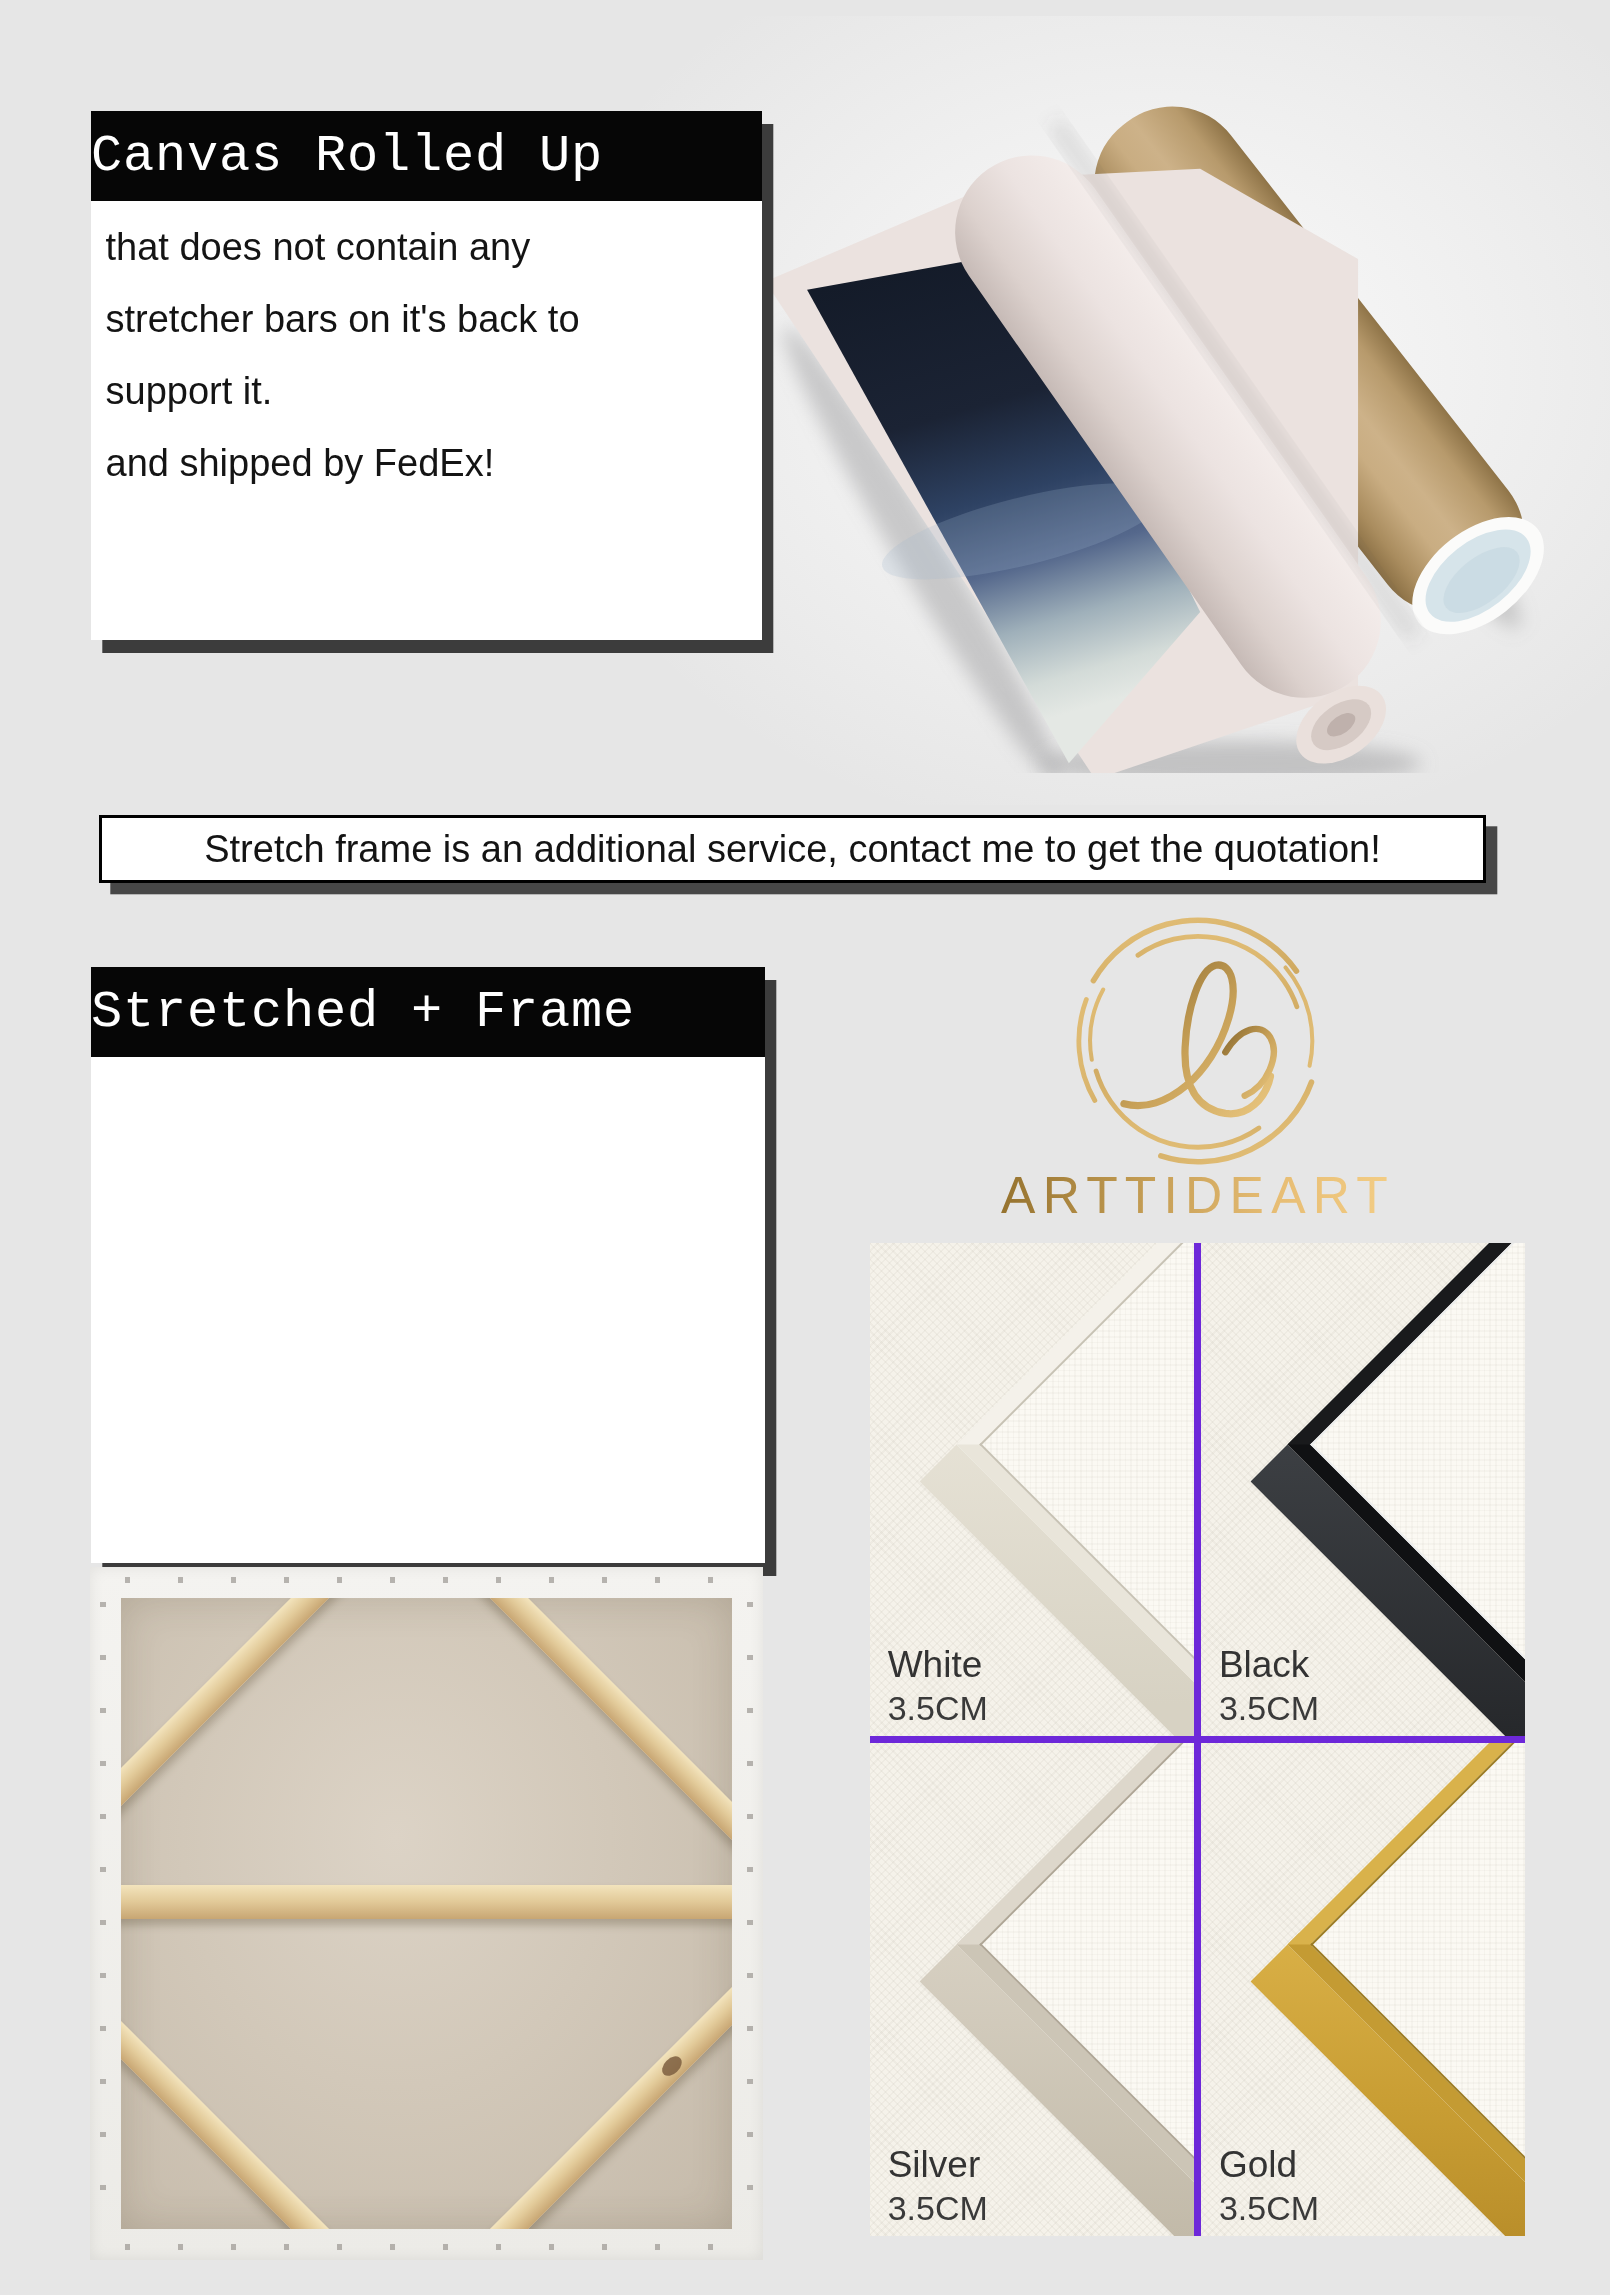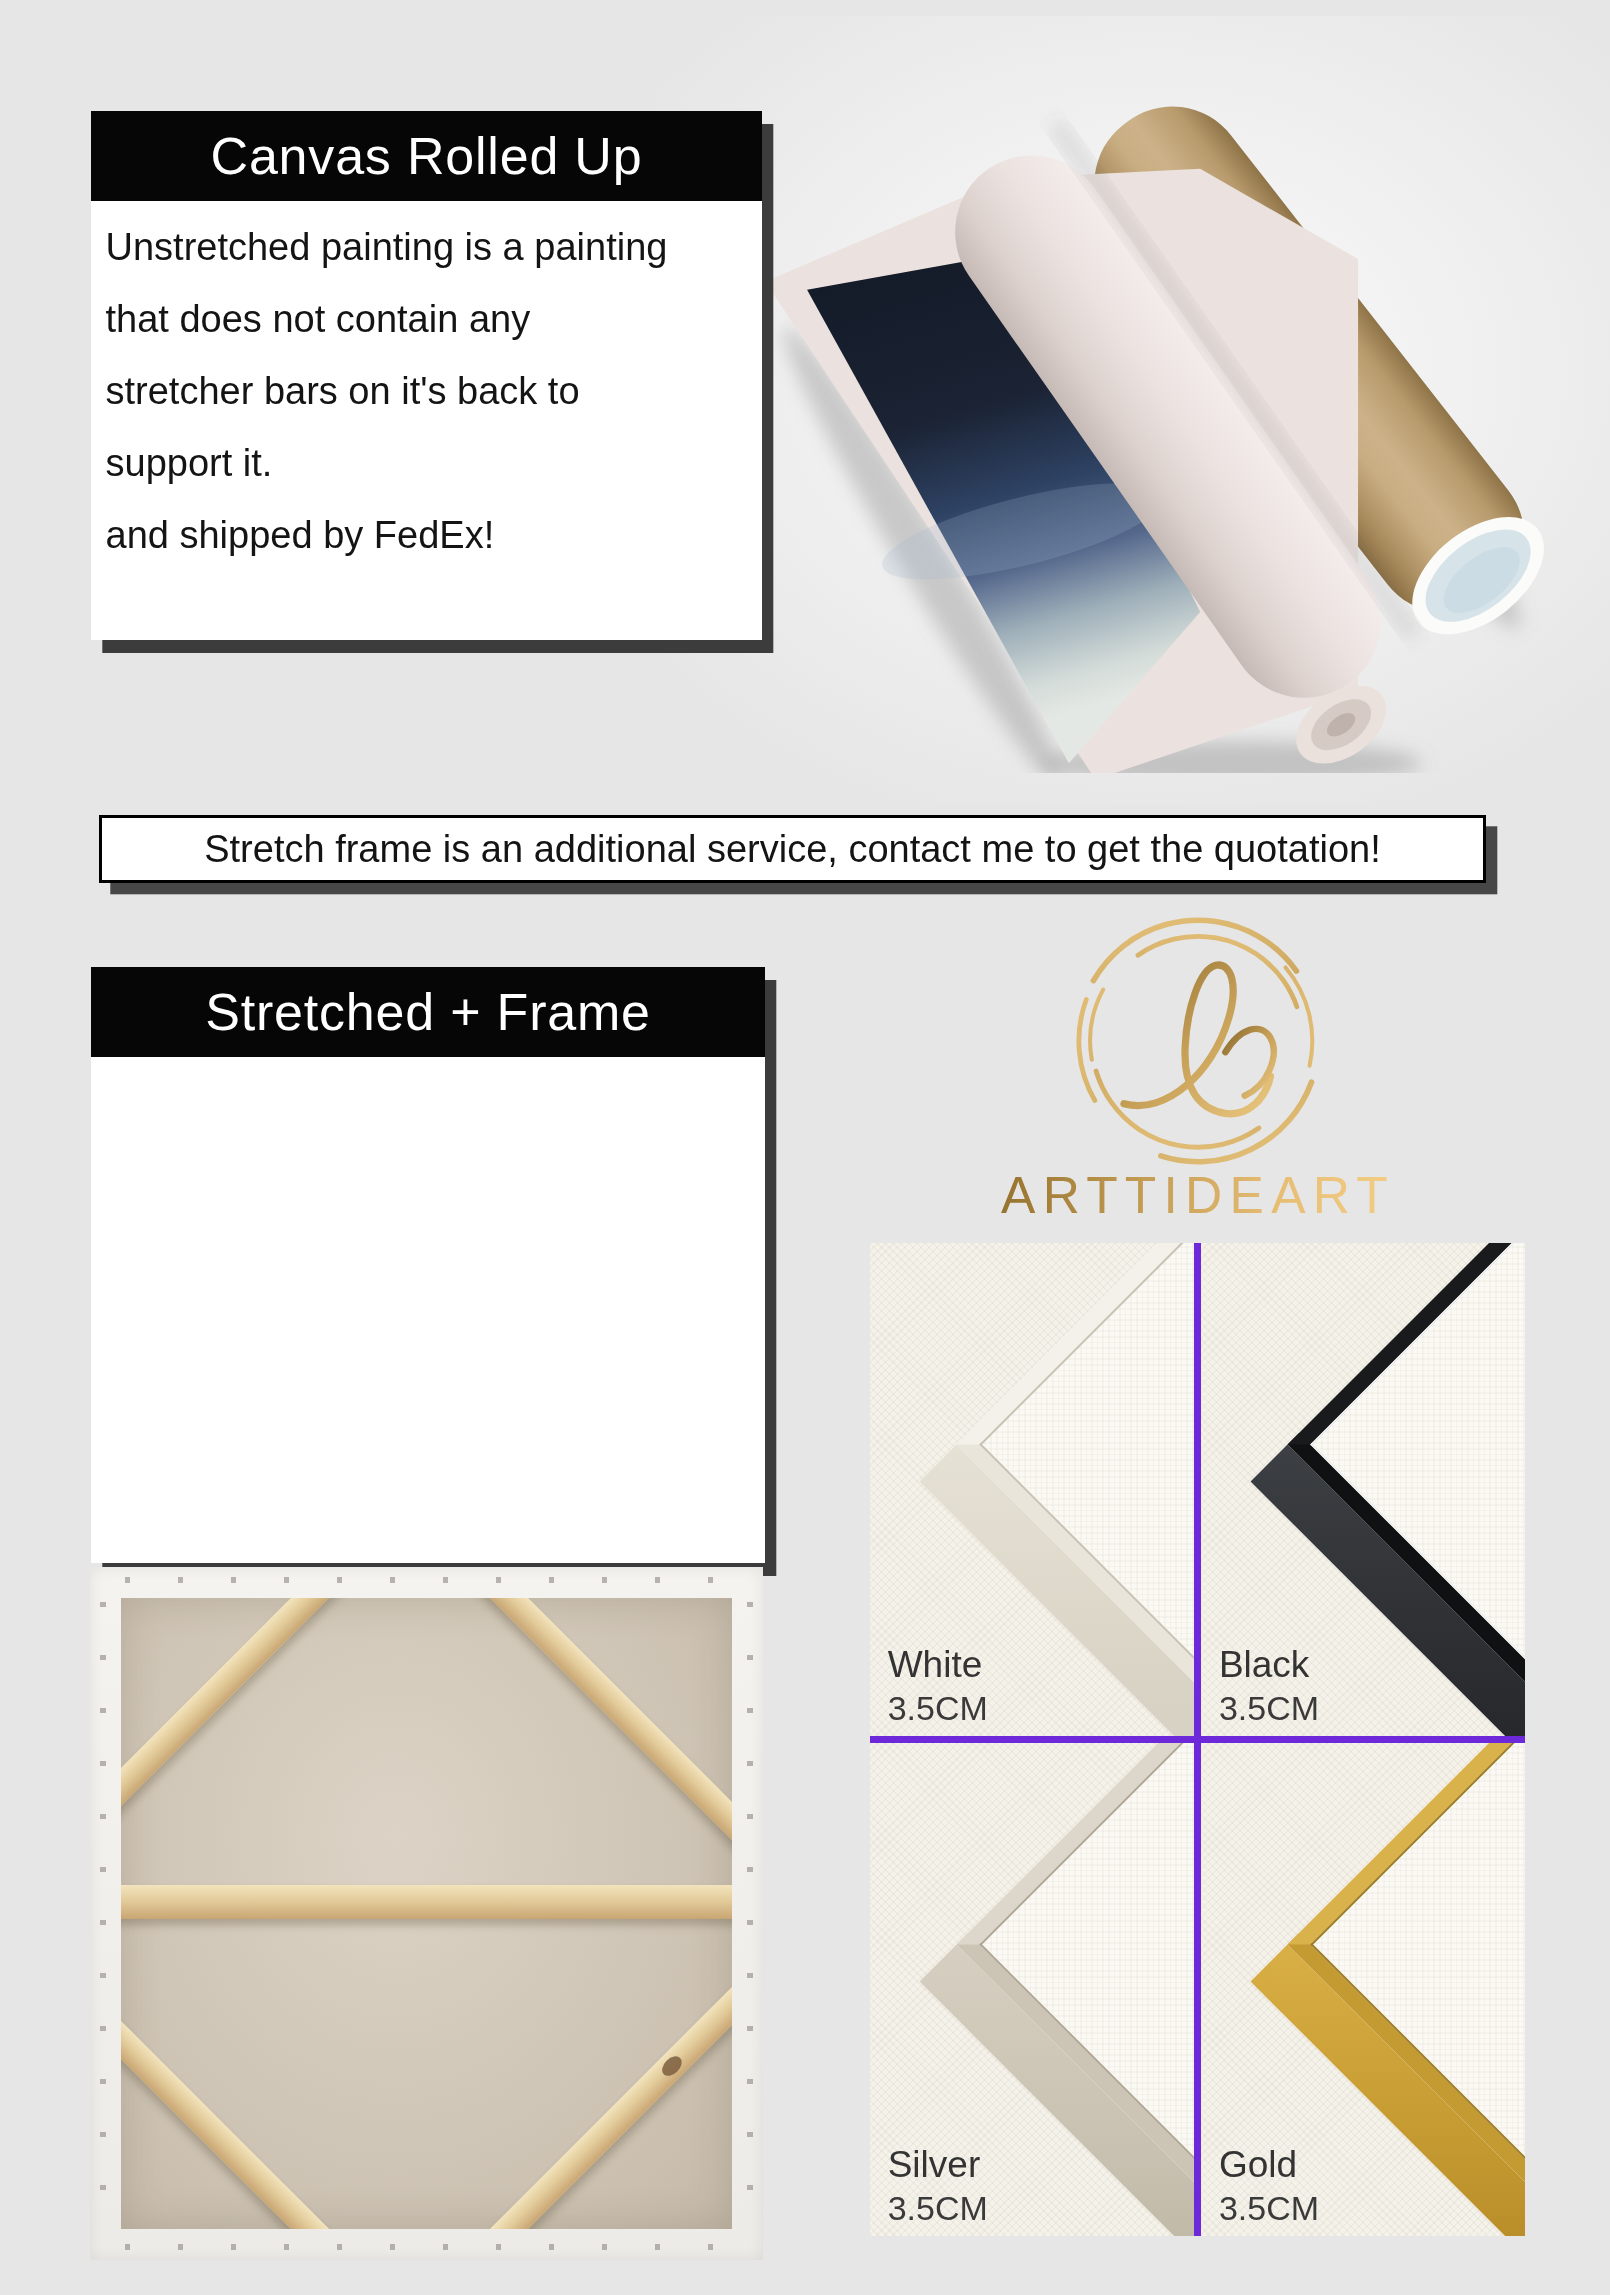--- a/index.html
+++ b/index.html
@@ -6,22 +6,22 @@
   .page{
     position:relative;width:1611px;height:2295px;background:#e6e6e6;
     overflow:hidden;font-family:"Liberation Sans",sans-serif;color:#141414;
   }
   
   .infobox{position:absolute;background:#ffffff;box-shadow:11.3px 13px 0 #3c3c3c;}
   .box-rolled{left:91px;top:111px;width:671px;height:529px;}
   .box-stretched{left:91px;top:967px;width:674px;height:596px;}
   .infobox-header{
     height:90px;background:#060606;color:#ffffff;
-    display:flex;align-items:center;justify-content:center;
-    font-size:52px;letter-spacing:0.8px;
+    display:flex;align-items:center;justify-content:flex-start;
+    font-size:52px;letter-spacing:0.8px;font-family:Liberation Mono, monospace;
   }
   .infobox-body{padding:9.7px 13px 0 14.5px;}
   .infobox-body p{margin:0;font-size:38px;line-height:72px;white-space:nowrap;}
   
   .banner{
     position:absolute;left:99px;top:815px;width:1387px;height:68px;
     background:#ffffff;border:3.2px solid #000;box-sizing:border-box;
     box-shadow:11.3px 11.3px 0 #474747;
     display:flex;align-items:center;justify-content:center;
   }
@@ -170,21 +170,20 @@
       <ellipse rx="25" ry="42" fill="#d6cac5"></ellipse>
       <ellipse rx="11" ry="20" fill="#bfb1ac"></ellipse>
     </g>
   </svg>
 
   <section class="infobox box-rolled">
     <div class="infobox-header">
       <span>Canvas Rolled Up</span>
     </div>
     <div class="infobox-body">
-      <p>Unstretched painting is a painting</p>
       <p>that does not contain any</p>
       <p>stretcher bars on it's back to</p>
       <p>support it.</p>
       <p>and shipped by FedEx!</p>
     </div>
   </section>
 
   <div class="banner">
     <span>Stretch frame is an additional service, contact me to get the quotation!</span>
   </div>

